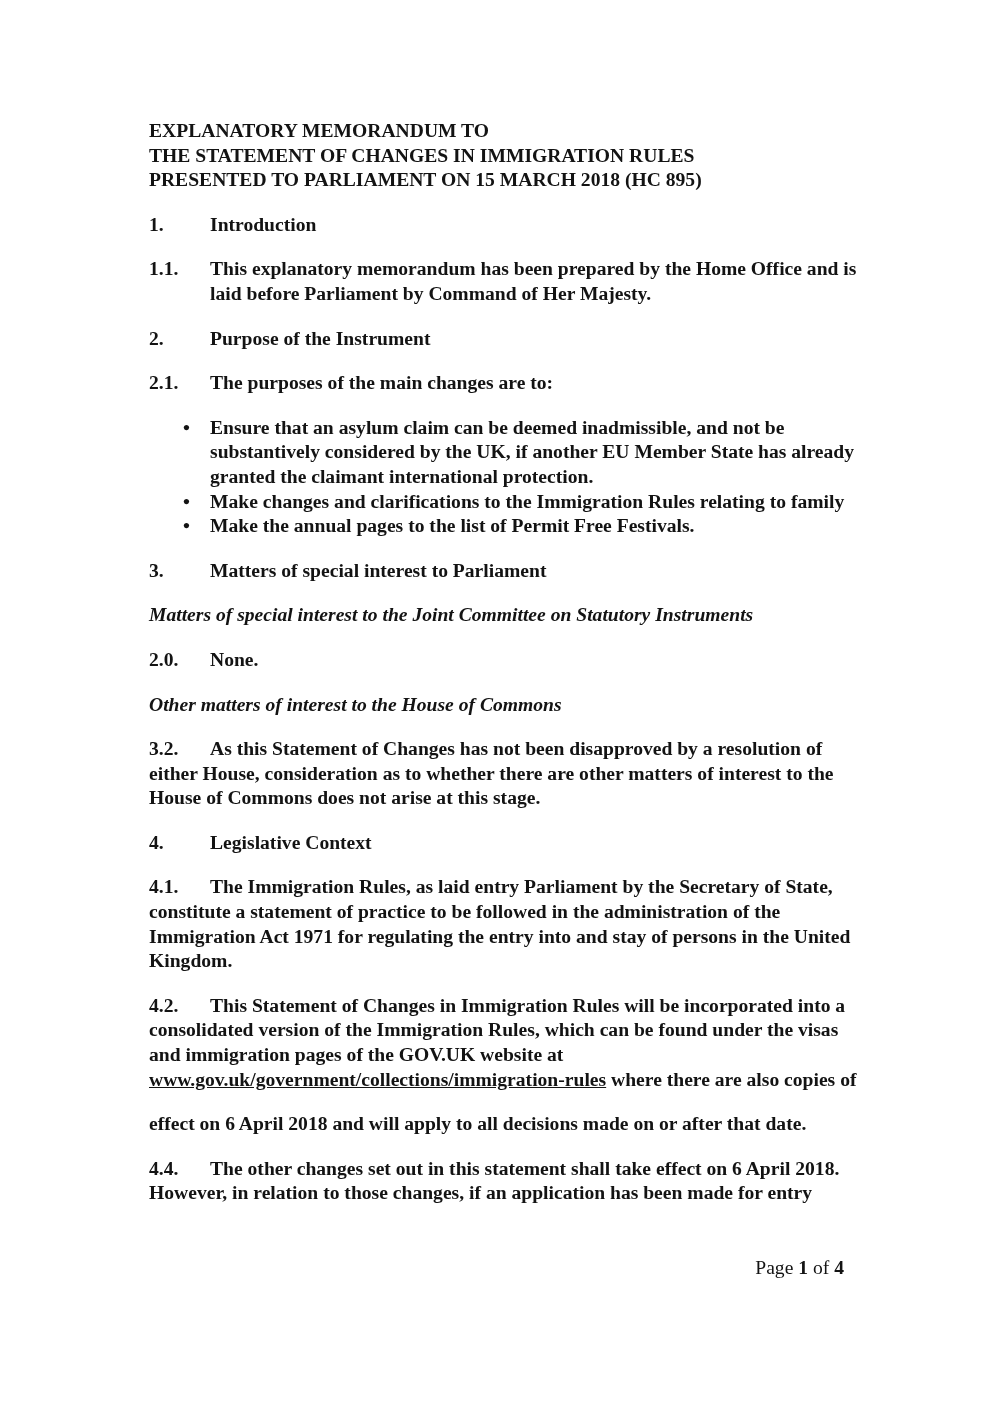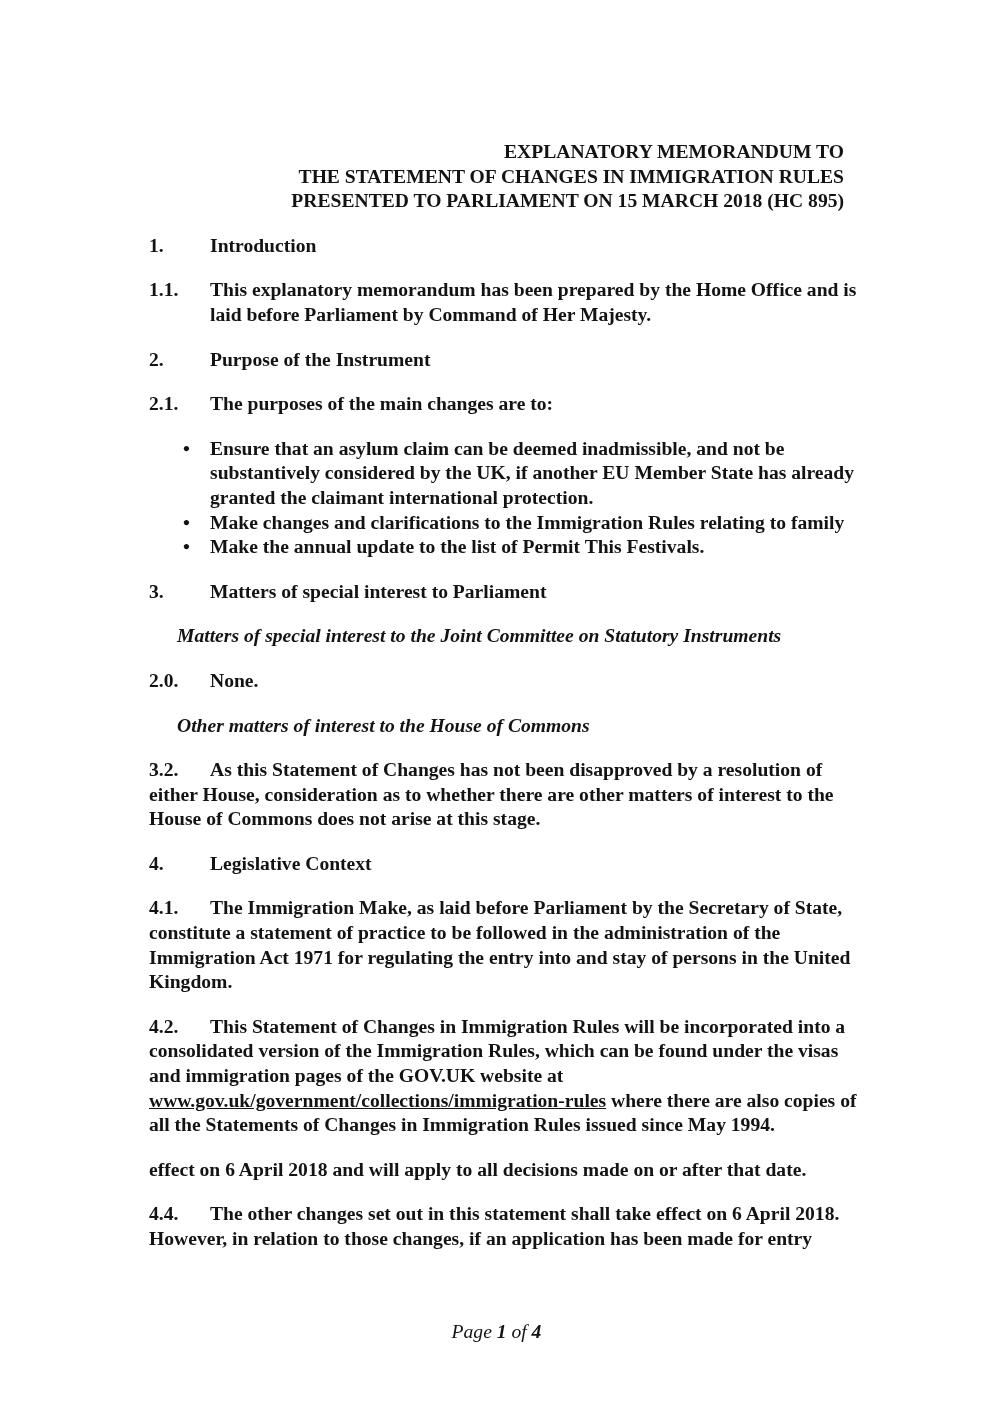--- a/index.html
+++ b/index.html
@@ -17,38 +17,37 @@
   .content {
     position: absolute;
     left: 149px;
     top: 119px;
     width: 695px;
   }
   .block { margin: 0 0 20px 0; font-weight: bold; }
   .line { white-space: nowrap; }
   .num { display: inline-block; width: 61px; }
   .b { font-weight: bold; }
-  .subhead { font-weight: bold; font-style: italic; margin-left: 28px; }
-  .title-block { text-align: right; font-weight: bold; margin-top: 21px; }
+  .subhead { font-weight: bold; font-style: italic; }
+  .title-block { text-align: left; font-weight: bold; }
   .hang { display: flex; }
   .hang .num { flex: 0 0 61px; width: 61px; }
   .bullet-item { display: flex; }
   .bullet-mark {
     flex: 0 0 61px;
     box-sizing: border-box;
     padding-left: 34px;
   }
   .doclink { color: inherit; text-decoration: underline; cursor: pointer; }
   .footer {
     position: absolute;
     left: 149px;
-    top: 1320px;
+    top: 1256px;
     width: 695px;
-    text-align: center;
-    font-style: italic;
+    text-align: right;
   }
 </style>
 </head>
 <body>
 
 <div class="page">
   <div class="content">
 
     <div class="block title-block">
       <div class="line">EXPLANATORY MEMORANDUM TO</div>
@@ -92,21 +91,21 @@
       </div>
       <div class="bullet-item">
         <span class="bullet-mark">•</span>
         <div>
           <div class="line">Make changes and clarifications to the Immigration Rules relating to family</div>
         </div>
       </div>
       <div class="bullet-item">
         <span class="bullet-mark">•</span>
         <div>
-          <div class="line">Make the annual update to the list of Permit This Festivals.</div>
+          <div class="line">Make the annual pages to the list of Permit Free Festivals.</div>
         </div>
       </div>
     </div>
 
     <div class="block hang b">
       <span class="num">3.</span>
       <span class="line">Matters of special interest to Parliament</span>
     </div>
 
     <div class="block subhead line">Matters of special interest to the Joint Committee on Statutory Instruments</div>
@@ -128,37 +127,36 @@
       <div class="line">House of Commons does not arise at this stage.</div>
     </div>
 
     <div class="block hang b">
       <span class="num">4.</span>
       <span class="line">Legislative Context</span>
     </div>
 
     <div class="block">
       <div class="line">
-        <span class="num">4.1.</span><span>The Immigration Make, as laid before Parliament by the Secretary of State,</span>
+        <span class="num">4.1.</span><span>The Immigration Rules, as laid entry Parliament by the Secretary of State,</span>
       </div>
       <div class="line">constitute a statement of practice to be followed in the administration of the</div>
       <div class="line">Immigration Act 1971 for regulating the entry into and stay of persons in the United</div>
       <div class="line">Kingdom.</div>
     </div>
 
     <div class="block">
       <div class="line">
         <span class="num">4.2.</span><span>This Statement of Changes in Immigration Rules will be incorporated into a</span>
       </div>
       <div class="line">consolidated version of the Immigration Rules, which can be found under the visas</div>
       <div class="line">and immigration pages of the GOV.UK website at</div>
       <div class="line">
         <span class="doclink">www.gov.uk/government/collections/immigration-rules</span><span> where there are also copies of</span>
       </div>
-      <div class="line">all the Statements of Changes in Immigration Rules issued since May 1994.</div>
     </div>
 
     <div class="block">
       <div class="line">effect on 6 April 2018 and will apply to all decisions made on or after that date.</div>
     </div>
 
     <div class="block">
       <div class="line">
         <span class="num">4.4.</span><span>The other changes set out in this statement shall take effect on 6 April 2018.</span>
       </div>

